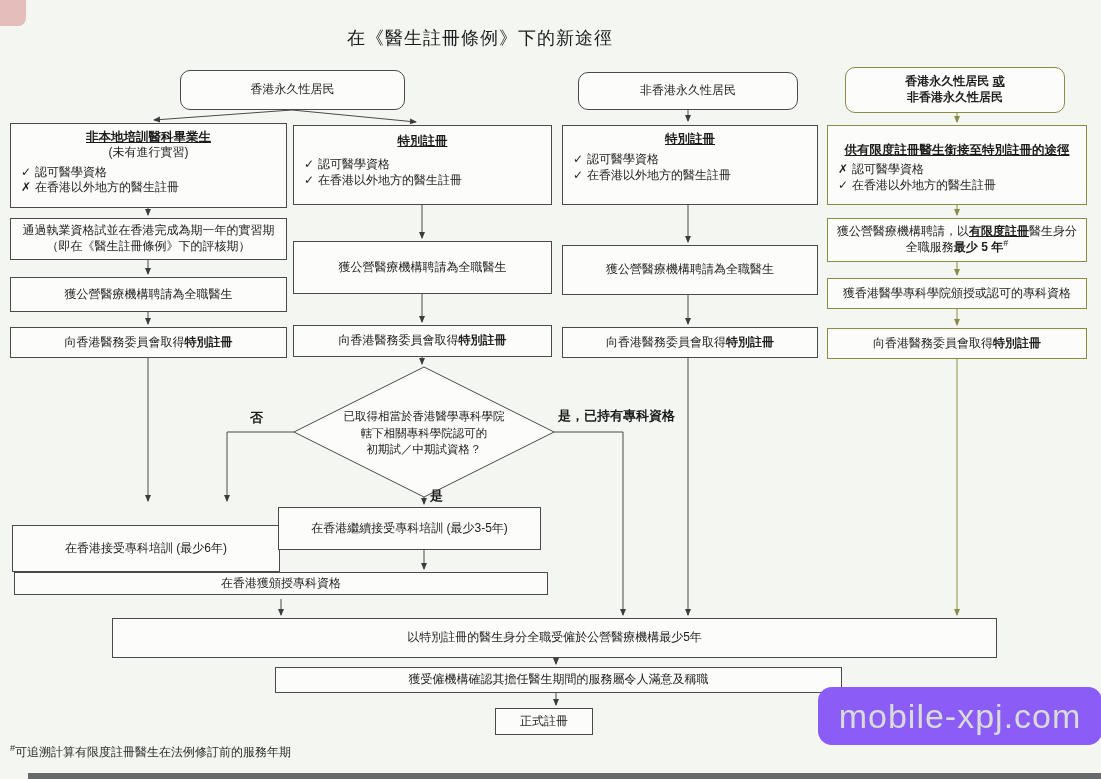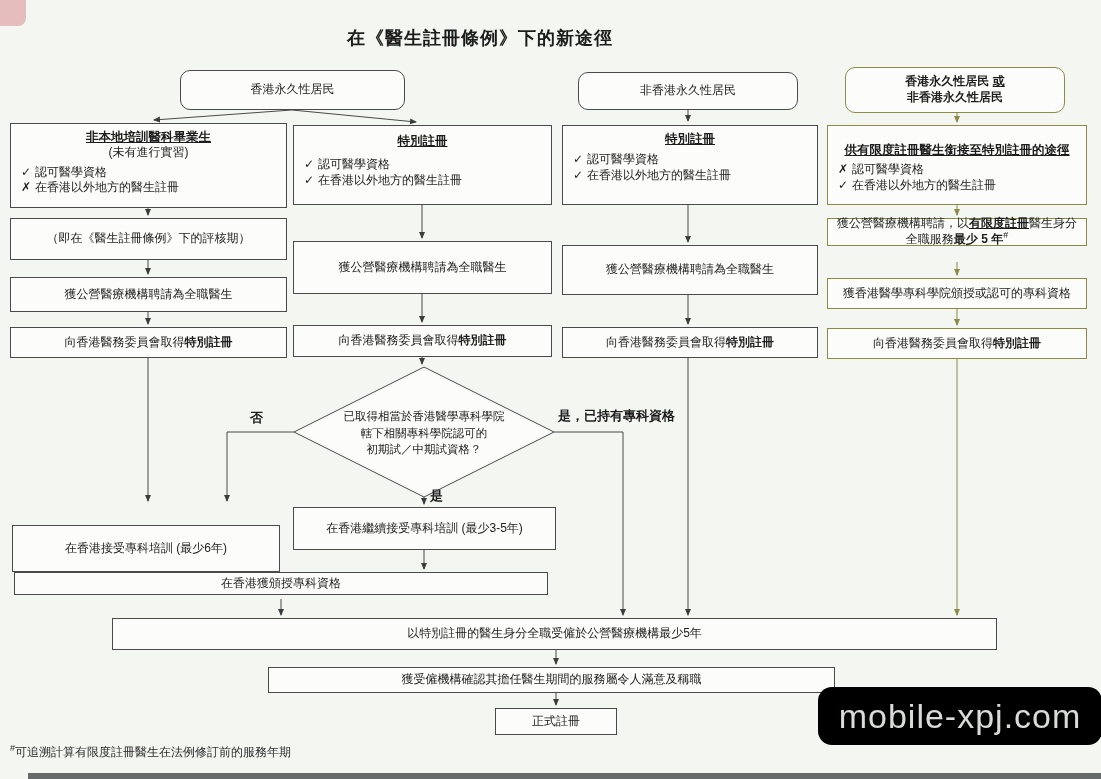--- a/index.html
+++ b/index.html
@@ -5,21 +5,21 @@
   html,body{margin:0;padding:0;}
   body{
     width:1101px;height:779px;position:relative;overflow:hidden;
     background:#f4f7f1;
     font-family:"Liberation Sans","DejaVu Sans",sans-serif;
     color:#1c1c1c;
   }
   #canvas-lines{position:absolute;left:0;top:0;width:1101px;height:779px;}
   .title{
     position:absolute;left:0;top:26px;width:960px;text-align:center;
-    font-size:18px;font-weight:bold;letter-spacing:1px;
+    font-size:18px;font-weight:normal;letter-spacing:1px;
   }
   .box{
     position:absolute;box-sizing:border-box;
     background:#fcfdfa;border:1px solid #4a4a4a;
     display:flex;flex-direction:column;align-items:center;justify-content:center;
     text-align:center;font-size:12px;line-height:1.3;padding:2px 4px;
   }
   .rounded{border-radius:10px;}
   .olive{border-color:#8b8b45;}
   .heading{font-weight:bold;text-decoration:underline;font-size:12.5px;}
@@ -33,21 +33,21 @@
     position:absolute;left:324px;top:394px;width:200px;height:78px;
     display:flex;flex-direction:column;align-items:center;justify-content:center;
     text-align:right;font-size:11.5px;line-height:1.45;
   }
   .flow-label{position:absolute;font-size:13px;font-weight:bold;}
   .footnote{position:absolute;left:10px;top:744px;font-size:12px;color:#2a2a2a;}
   .footnote sup{font-size:9px;}
   sup{font-size:9px;line-height:0;}
   .watermark{
     position:absolute;left:818px;top:687px;width:284px;height:58px;
-    background:#000000;border-radius:14px;
+    background:#8b5cf6;border-radius:14px;
     display:flex;align-items:center;justify-content:center;
     font-size:34px;color:#d9dbd8;letter-spacing:1px;
   }
   .bottom-strip{
     position:absolute;left:28px;bottom:0;width:1073px;height:6px;
     background:#4d5152;opacity:.85;
   }
   .corner-smudge{
     position:absolute;left:0;top:0;width:26px;height:26px;
     background:#d98e8e;opacity:.55;border-bottom-right-radius:8px;
@@ -115,20 +115,21 @@
 
 <div class="box" style="left:10px;top:123px;width:277px;height:85px;justify-content:flex-start;padding-top:5px;">
   <span class="heading">非本地培訓醫科畢業生</span>
   <span class="sub">(未有進行實習)</span>
   <span class="checks">
     <span class="row"><span class="mark">✓</span><span>認可醫學資格</span></span>
     <span class="row"><span class="mark">✗</span><span>在香港以外地方的醫生註冊</span></span>
   </span>
 </div>
 <div class="box" style="left:10px;top:218px;width:277px;height:42px;">
+  <span>通過執業資格試並在香港完成為期一年的實習期</span>
   <span>（即在《醫生註冊條例》下的評核期）</span>
 </div>
 <div class="box" style="left:10px;top:277px;width:277px;height:35px;">
   <span>獲公營醫療機構聘請為全職醫生</span>
 </div>
 <div class="box" style="left:10px;top:327px;width:277px;height:31px;">
   <span><span>向香港醫務委員會取得</span><b>特別註冊</b></span>
 </div>
 
 <div class="box" style="left:293px;top:125px;width:259px;height:80px;justify-content:flex-start;padding-top:7px;">
@@ -159,21 +160,21 @@
   <span><span>向香港醫務委員會取得</span><b>特別註冊</b></span>
 </div>
 
 <div class="box olive" style="left:827px;top:125px;width:260px;height:80px;justify-content:flex-start;padding-top:16px;">
   <span class="heading">供有限度註冊醫生銜接至特別註冊的途徑</span>
   <span class="checks" style="">
     <span class="row"><span class="mark">✗</span><span>認可醫學資格</span></span>
     <span class="row"><span class="mark">✓</span><span>在香港以外地方的醫生註冊</span></span>
   </span>
 </div>
-<div class="box olive" style="left:827px;top:218px;width:260px;height:28px;">
+<div class="box olive" style="left:827px;top:218px;width:260px;height:44px;">
   <span><span>獲公營醫療機構聘請，以</span><b class="u">有限度註冊</b><span>醫生身分</span></span>
   <span><span>全職服務</span><b>最少 5 年</b><sup>#</sup></span>
 </div>
 <div class="box olive" style="left:827px;top:278px;width:260px;height:31px;">
   <span>獲香港醫學專科學院頒授或認可的專科資格</span>
 </div>
 <div class="box olive" style="left:827px;top:328px;width:260px;height:31px;">
   <span><span>向香港醫務委員會取得</span><b>特別註冊</b></span>
 </div>
 
@@ -182,33 +183,33 @@
   <span>轄下相關專科學院認可的</span>
   <span>初期試／中期試資格？</span>
 </div>
 <div class="flow-label" style="left:250px;top:409px;">否</div>
 <div class="flow-label" style="left:558px;top:407px;">是，已持有專科資格</div>
 <div class="flow-label" style="left:430px;top:487px;">是</div>
 
 <div class="box" style="left:12px;top:525px;width:268px;height:47px;">
   <span>在香港接受專科培訓 (最少6年)</span>
 </div>
-<div class="box" style="left:293px;top:507px;width:263px;height:43px;">
+<div class="box" style="left:278px;top:507px;width:263px;height:43px;">
   <span>在香港繼續接受專科培訓 (最少3-5年)</span>
 </div>
 <div class="box" style="left:14px;top:572px;width:534px;height:23px;">
   <span>在香港獲頒授專科資格</span>
 </div>
-<div class="box" style="left:112px;top:618px;width:885px;height:32px;">
+<div class="box" style="left:112px;top:618px;width:885px;height:40px;">
   <span>以特別註冊的醫生身分全職受僱於公營醫療機構最少5年</span>
 </div>
-<div class="box" style="left:268px;top:667px;width:567px;height:26px;">
+<div class="box" style="left:275px;top:667px;width:567px;height:26px;">
   <span>獲受僱機構確認其擔任醫生期間的服務屬令人滿意及稱職</span>
 </div>
-<div class="box" style="left:495px;top:708px;width:122px;height:27px;">
+<div class="box" style="left:495px;top:708px;width:98px;height:27px;">
   <span>正式註冊</span>
 </div>
 
 <div class="footnote">
   <sup>#</sup><span>可追溯計算有限度註冊醫生在法例修訂前的服務年期</span>
 </div>
 
 <div class="watermark">
   <span>mobile-xpj.com</span>
 </div>

